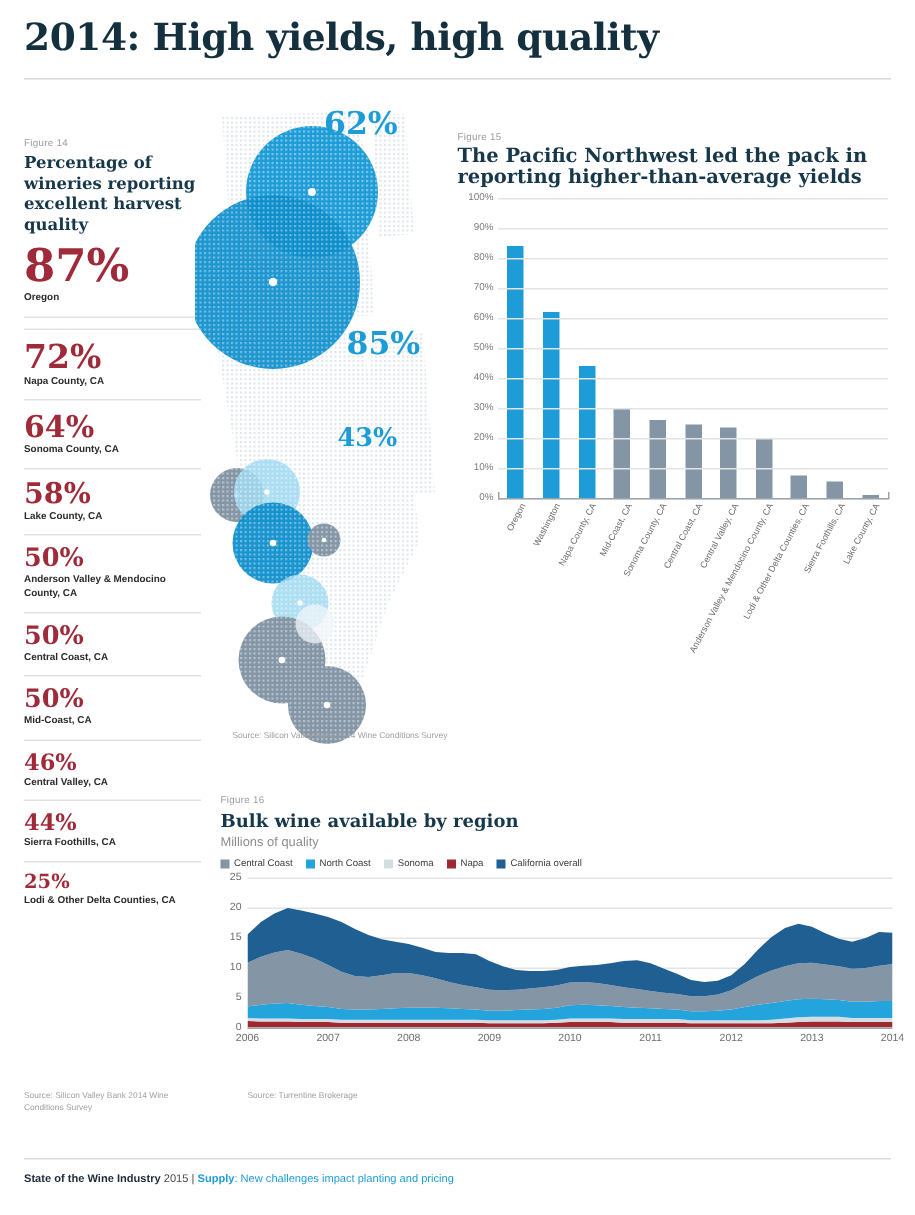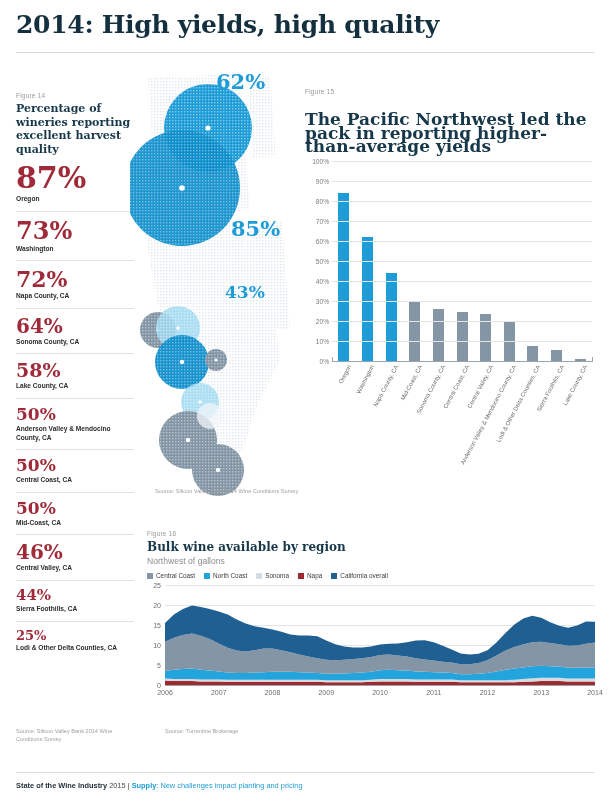--- a/index.html
+++ b/index.html
@@ -63,21 +63,21 @@
     font-weight:bold;color:#1e9cd7;text-align:right;
   }
   .lab62{left:86px;top:9px;font-size:21px;}
   .lab85{left:101px;top:156px;font-size:21px;}
   .lab43{left:95px;top:222px;font-size:17px;}
 
   .src-map{position:absolute;left:155px;top:487px;width:250px;}
 
   
   .fig15{position:absolute;left:305px;top:88px;width:290px;}
-  .fig15 .fig-head{margin-top:18px;font-size:17px;line-height:13.5px;}
+  .fig15 .fig-head{margin-top:3px;font-size:13px;line-height:13.5px;}
   .chart15{position:relative;margin-top:7px;width:288px;height:318px;}
   .ax-y{position:absolute;left:0;top:0;width:26px;height:200px;}
   .ytick{
     position:absolute;right:2px;
     font-family:"Liberation Sans", sans-serif;
     font-size:6.6px;color:#7b7b7b;
     transform:translateY(-50%);
   }
   .plot15{position:absolute;left:27px;top:0;width:260px;height:200px;}
   .grid15{position:absolute;left:0;right:0;height:1px;background:#e4e4e4;}
@@ -143,24 +143,20 @@
 
   <div class="col-left">
     <div class="fig-label">Figure 14</div>
     <div class="fig-head">Percentage of wineries reporting excellent harvest quality</div>
     <div id="stat-list">
         <div class="stat">
           <div class="stat-num" style="font-size: 30px;">87%</div>
           <div class="stat-lab">Oregon</div>
         </div>
         <div class="stat-sep"></div>
-        <div class="stat">
-          <div class="stat-num" style="font-size: 24px;">73%</div>
-          <div class="stat-lab">Washington</div>
-        </div>
         <div class="stat-sep"></div>
         <div class="stat">
           <div class="stat-num" style="font-size: 22px;">72%</div>
           <div class="stat-lab">Napa County, CA</div>
         </div>
         <div class="stat-sep"></div>
         <div class="stat">
           <div class="stat-num" style="font-size: 20px;">64%</div>
           <div class="stat-lab">Sonoma County, CA</div>
         </div>
@@ -179,21 +175,21 @@
           <div class="stat-num" style="font-size: 17px;">50%</div>
           <div class="stat-lab">Central Coast, CA</div>
         </div>
         <div class="stat-sep"></div>
         <div class="stat">
           <div class="stat-num" style="font-size: 17px;">50%</div>
           <div class="stat-lab">Mid-Coast, CA</div>
         </div>
         <div class="stat-sep"></div>
         <div class="stat">
-          <div class="stat-num" style="font-size: 20px;">46%</div>
+          <div class="stat-num" style="font-size: 15px;">46%</div>
           <div class="stat-lab">Central Valley, CA</div>
         </div>
         <div class="stat-sep"></div>
         <div class="stat">
           <div class="stat-num" style="font-size: 15px;">44%</div>
           <div class="stat-lab">Sierra Foothills, CA</div>
         </div>
         <div class="stat-sep"></div>
         <div class="stat">
           <div class="stat-num" style="font-size: 13px;">25%</div>
@@ -352,21 +348,21 @@
           <div class="xlab" style="left: 203.909px;">Lodi &amp; Other Delta Counties, CA</div>
           <div class="xlab" style="left: 227.545px;">Sierra Foothills, CA</div>
           <div class="xlab" style="left: 251.182px;">Lake County, CA</div>
         </div>
     </div>
   </div>
 
   <div class="fig16">
     <div class="fig-label">Figure 16</div>
     <div class="fig-head">Bulk wine available by region</div>
-    <div class="fig16-sub">Northwest of gallons</div>
+    <div class="fig16-sub">Millions of quality</div>
     <div class="legend" id="fig16-legend">
         <div class="leg">
           <span class="leg-sw" style="background: rgb(132, 150, 166);"></span>
           <span class="leg-tx">Central Coast</span>
         </div>
         <div class="leg">
           <span class="leg-sw" style="background: rgb(35, 164, 221);"></span>
           <span class="leg-tx">North Coast</span>
         </div>
         <div class="leg">

